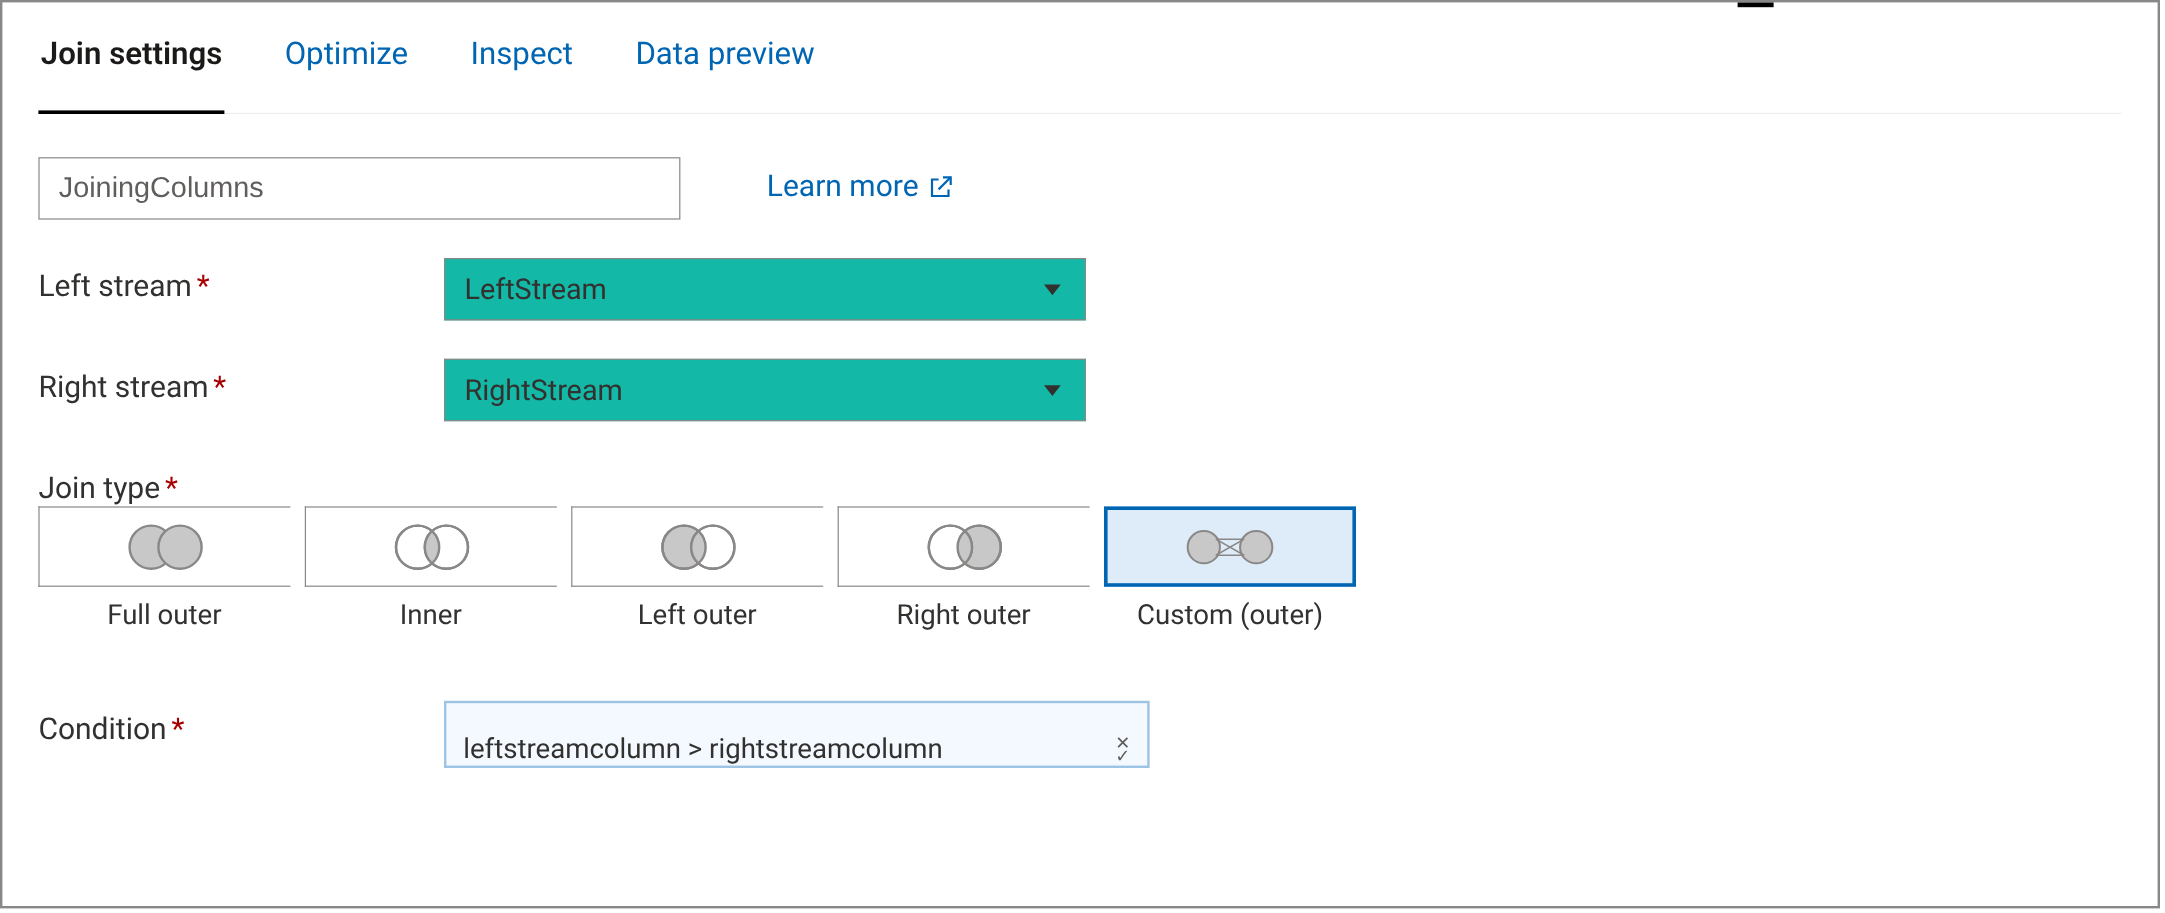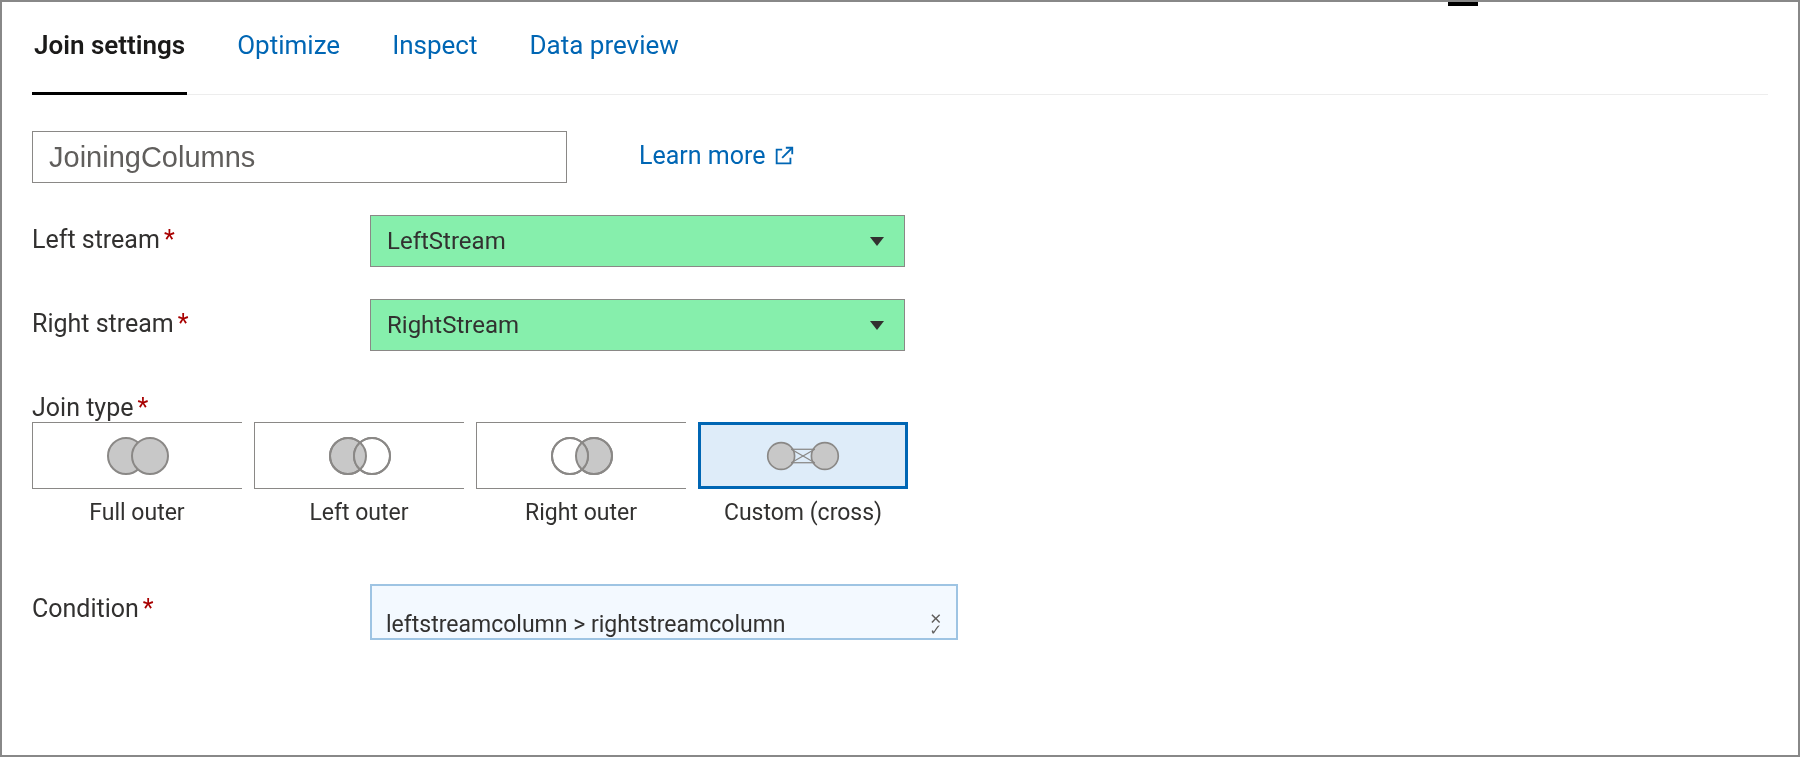--- a/index.html
+++ b/index.html
@@ -54,32 +54,32 @@
       padding-top: 10px;
       font-size: 25px;
       color: #323130;
     }
     .req { color: #a80000; margin-left: 4px; }
     .text-input {
       width: 535px;
       height: 52px;
       border: 1px solid #8a8886;
       padding: 0 16px;
-      font-size: 29px;
+      font-size: 24px;
       color: #605e5c;
       background: #fff;
     }
     .select-input {
       width: 535px;
       height: 52px;
       border: 1px solid #8a8886;
       padding: 0 16px;
       font-size: 24px;
       color: #323130;
-      background: #86efac;
+      background: #14b8a6;
       display: flex;
       align-items: center;
       justify-content: space-between;
       cursor: pointer;
     }
     .caret {
       width: 0; height: 0;
       border-left: 7px solid transparent;
       border-right: 7px solid transparent;
       border-top: 9px solid #323130;
@@ -199,20 +199,37 @@
     <div class="join-opt">
       <div class="join-box">
         <svg class="venn" viewBox="0 0 84 44">
           <circle cx="30" cy="22" r="18" fill="#c8c8c8" stroke="#8a8886" stroke-width="2"></circle>
           <circle cx="54" cy="22" r="18" fill="#c8c8c8" stroke="#8a8886" stroke-width="2"></circle>
         </svg>
       </div>
       <div class="join-caption">Full outer</div>
     </div>
 
+    <div class="join-opt">
+      <div class="join-box">
+        <svg class="venn" viewBox="0 0 84 44">
+          <defs>
+            <clipPath id="clipL">
+                <circle cx="30" cy="22" r="18"></circle>
+              </clipPath>
+          </defs>
+          <circle cx="30" cy="22" r="18" fill="#fff" stroke="#8a8886" stroke-width="2"></circle>
+          <circle cx="54" cy="22" r="18" fill="#fff" stroke="#8a8886" stroke-width="2"></circle>
+          <circle cx="54" cy="22" r="18" fill="#c8c8c8" clip-path="url(#clipL)"></circle>
+          <circle cx="30" cy="22" r="18" fill="none" stroke="#8a8886" stroke-width="2"></circle>
+          <circle cx="54" cy="22" r="18" fill="none" stroke="#8a8886" stroke-width="2"></circle>
+        </svg>
+      </div>
+      <div class="join-caption">Inner</div>
+    </div>
 
     <div class="join-opt">
       <div class="join-box">
         <svg class="venn" viewBox="0 0 84 44">
           <circle cx="30" cy="22" r="18" fill="#c8c8c8" stroke="#8a8886" stroke-width="2"></circle>
           <circle cx="54" cy="22" r="18" fill="#fff" stroke="#8a8886" stroke-width="2"></circle>
           <defs>
               <clipPath id="clipL2">
                 <circle cx="30" cy="22" r="18"></circle>
               </clipPath>
@@ -247,21 +264,21 @@
       <div class="join-box">
         <svg class="venn" viewBox="0 0 100 44">
           <circle cx="24" cy="22" r="16" fill="#c8c8c8" stroke="#8a8886" stroke-width="2"></circle>
           <circle cx="76" cy="22" r="16" fill="#c8c8c8" stroke="#8a8886" stroke-width="2"></circle>
           <line x1="36" y1="14" x2="64" y2="14" stroke="#8a8886" stroke-width="1.5"></line>
           <line x1="36" y1="30" x2="64" y2="30" stroke="#8a8886" stroke-width="1.5"></line>
           <line x1="36" y1="14" x2="64" y2="30" stroke="#8a8886" stroke-width="1.5"></line>
           <line x1="36" y1="30" x2="64" y2="14" stroke="#8a8886" stroke-width="1.5"></line>
         </svg>
       </div>
-      <div class="join-caption">Custom (cross)</div>
+      <div class="join-caption">Custom (outer)</div>
     </div>
 
   </div>
 </div>
 
 <div class="form-section-gap"></div>
 
 <div class="form-row">
   <div class="form-label">
     <span>Condition</span><span class="req">*</span>

